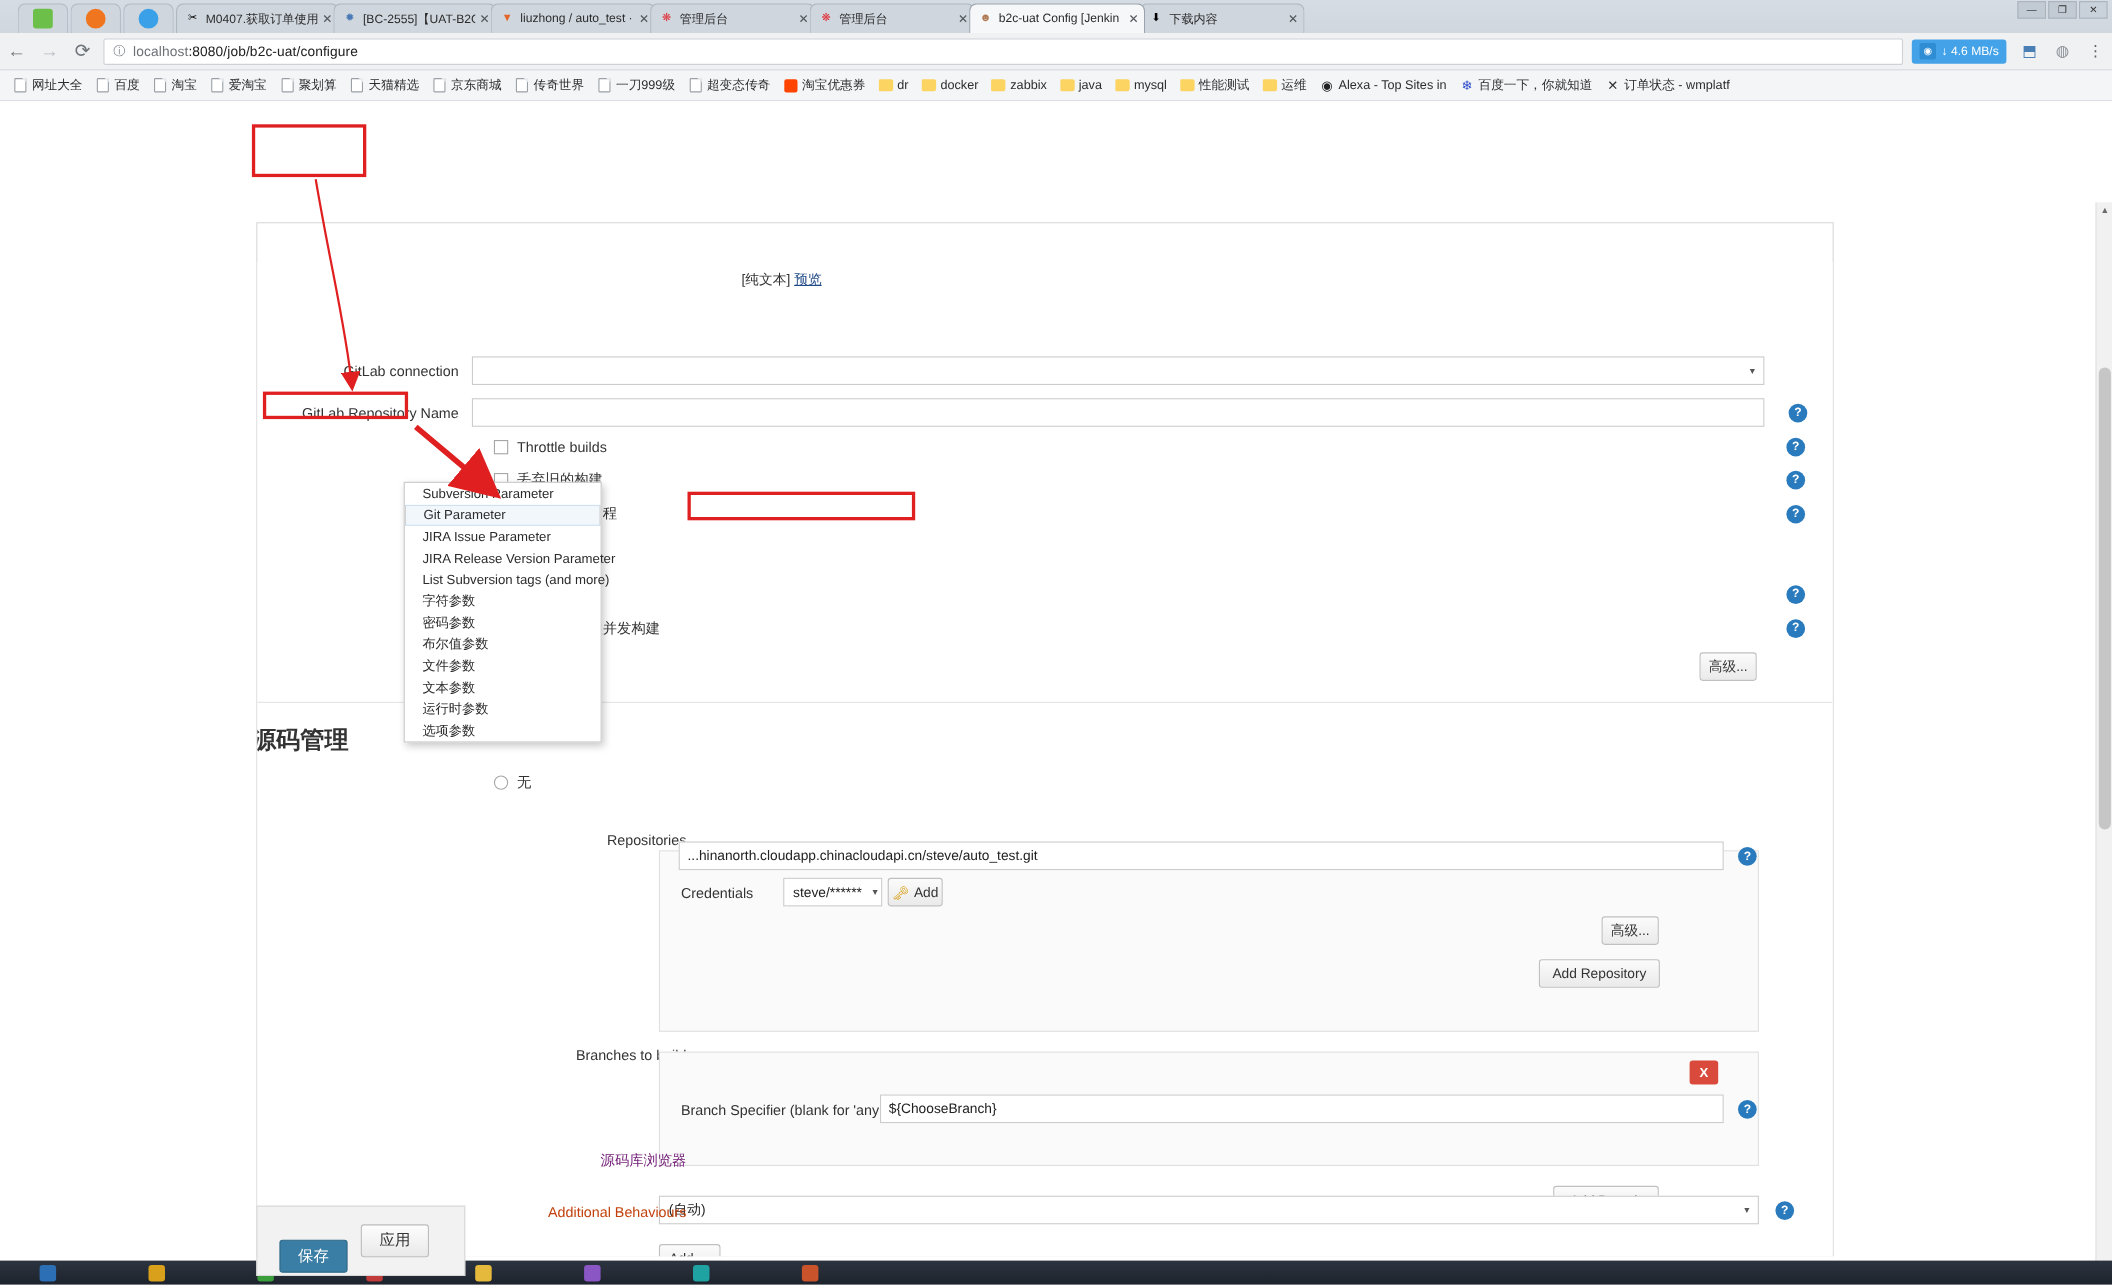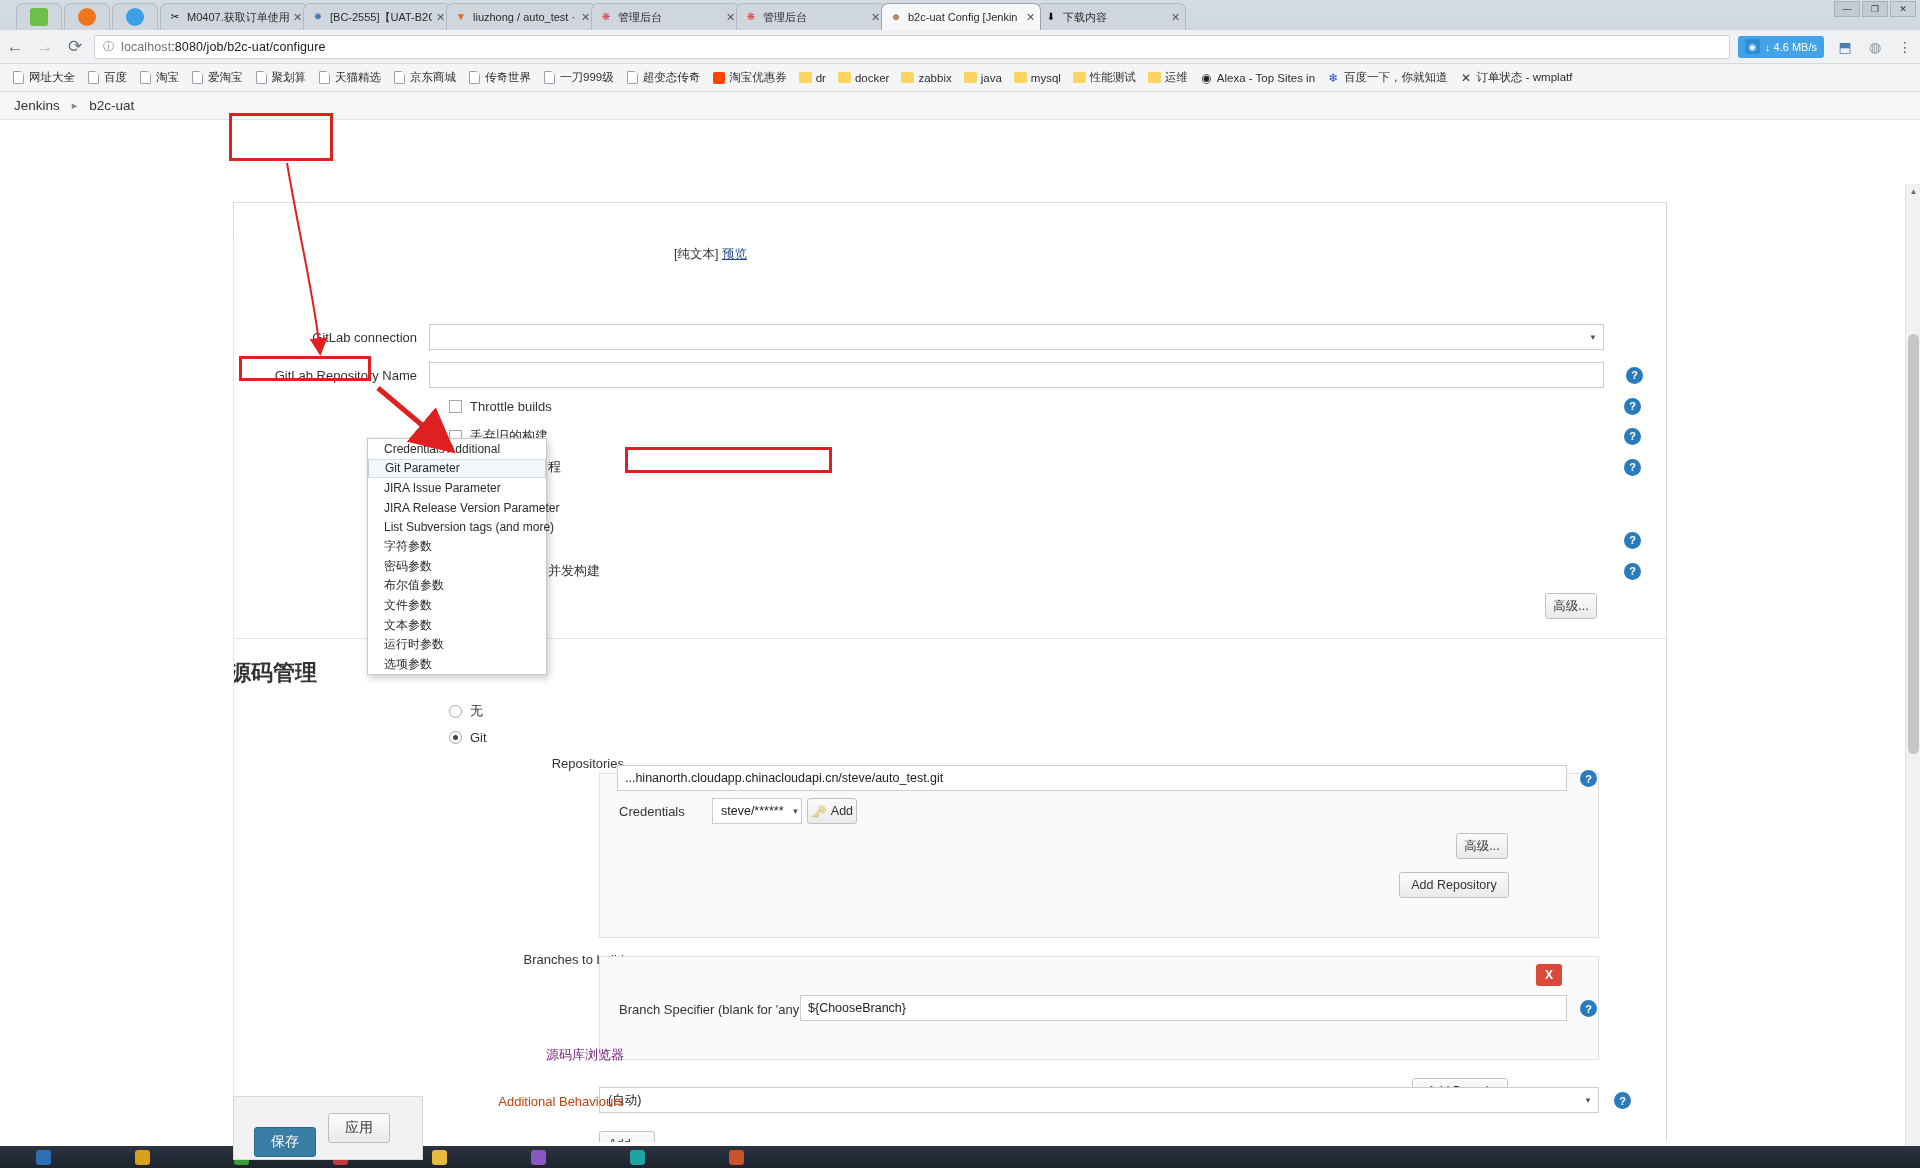--- a/index.html
+++ b/index.html
@@ -383,25 +383,20 @@
         </div>
       <div class="bk">
           <span class="bico" style="color:#333;font-size:12px;">✕</span>
           <span>订单状态 - wmplatf</span>
         </div>
     </div>
   </div>
 
   <div class="page">
 
-    <div class="breadcrumb">
-      <span class="bc-link">Jenkins</span>
-      <span class="sep">▸</span>
-      <span class="bc-link">b2c-uat</span>
-    </div>
 
     <div class="tabs">
       <div class="jtab sel">General</div>
       <div class="jtab">源码管理</div>
       <div class="jtab">构建触发器</div>
       <div class="jtab">构建环境</div>
       <div class="jtab">构建</div>
       <div class="jtab">构建后操作</div>
     </div>
 
@@ -493,27 +488,20 @@
 
       <div class="secthead" style="left:-5px;top:420px;">源码管理</div>
 
       <div class="row" style="top:463px;height:20px;">
         <div style="width:215px;"></div>
         <div class="cbrow">
           <span class="rb"></span>
           <span>无</span>
         </div>
       </div>
-      <div class="row" style="top:489px;height:20px;">
-        <div style="width:215px;"></div>
-        <div class="cbrow">
-          <span class="rb on"></span>
-          <span>Git</span>
-        </div>
-      </div>
 
       <div class="panel" style="left:365px;top:535px;width:1000px;height:165px;"></div>
       <div style="position:absolute;left:195px;top:518px;width:195px;text-align:right;font-size:13px;color:#333;">Repositories</div>
 
       <div class="inp" style="position:absolute;left:383px;top:527px;width:950px;">
         <span>...hinanorth.cloudapp.chinacloudapi.cn/steve/auto_test.git</span>
       </div>
       <div class="help" style="position:absolute;left:1346px;top:532px;">?</div>
 
       <div style="position:absolute;left:385px;top:566px;font-size:13px;color:#333;">Credentials</div>
@@ -554,21 +542,21 @@
       <div class="help" style="position:absolute;left:1380px;top:854px;">?</div>
 
       <div style="position:absolute;left:195px;top:856px;width:195px;text-align:right;font-size:13px;color:#c2410c;">Additional Behaviours</div>
       <div class="btn" style="position:absolute;left:365px;top:893px;width:56px;">
         <span>Add</span>
         <span class="caret">▼</span>
       </div>
     </div>
 
     <div class="ddmenu">
-      <div class="ddi">Credentials Additional</div>
+      <div class="ddi">Subversion Parameter</div>
       <div class="ddi sel">Git Parameter</div>
       <div class="ddi">JIRA Issue Parameter</div>
       <div class="ddi">JIRA Release Version Parameter</div>
       <div class="ddi">List Subversion tags (and more)</div>
       <div class="ddi">字符参数</div>
       <div class="ddi">密码参数</div>
       <div class="ddi">布尔值参数</div>
       <div class="ddi">文件参数</div>
       <div class="ddi">文本参数</div>
       <div class="ddi">运行时参数</div>

